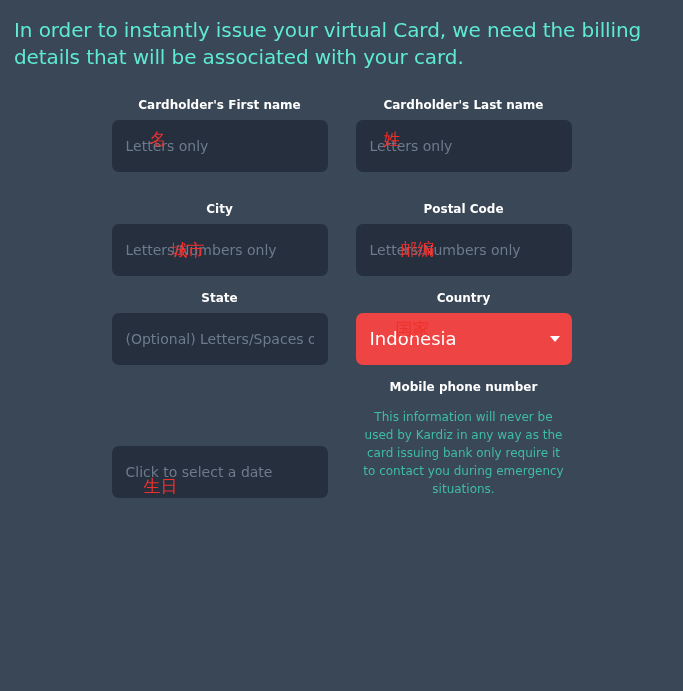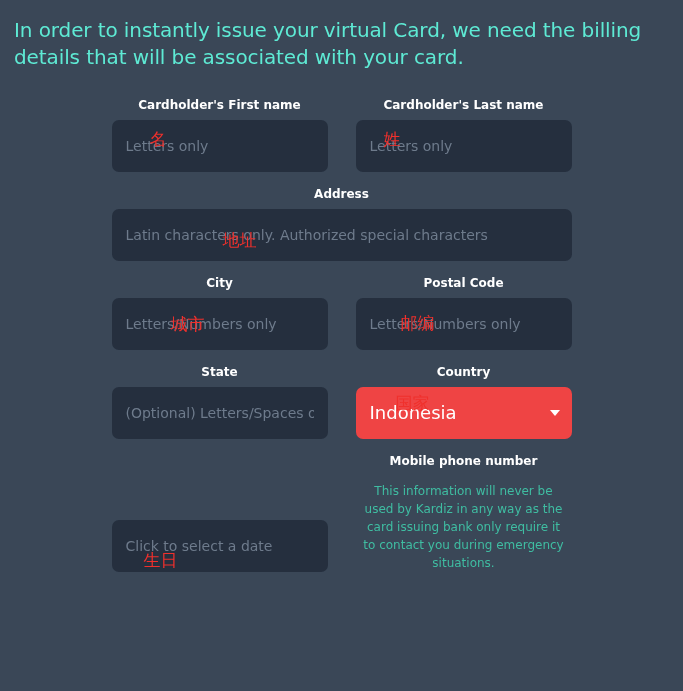--- a/index.html
+++ b/index.html
@@ -162,29 +162,20 @@
       <div class="input-wrap">
         <input class="input-box" type="text" placeholder="Letters only" style="">
         <span class="annot" style="left:28px; top:11px;">姓</span>
       </div>
     </div>
 
   </div>
 
   <div class="spacer-row"></div>
 
-  <div class="row">
-    <div class="field full">
-      <label class="field-label">Address</label>
-      <div class="input-wrap">
-        <input class="input-box" type="text" placeholder="Latin characters only. Authorized special characters" style="">
-        <span class="annot" style="left:111px; top:23px;">地址</span>
-      </div>
-    </div>
-  </div>
 
   <div class="spacer-row"></div>
 
   <div class="row">
 
     <div class="field">
       <label class="field-label">City</label>
       <div class="input-wrap">
         <input class="input-box" type="text" placeholder="Letters/Numbers only" style="">
         <span class="annot" style="left:59px; top:18px;">城市</span>

